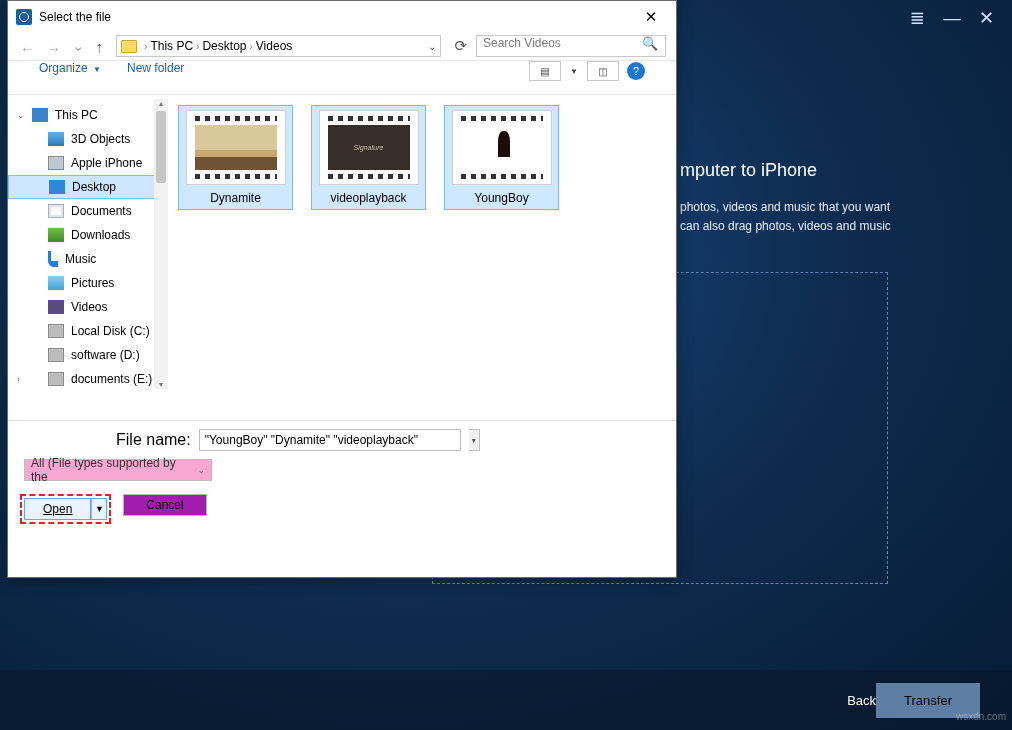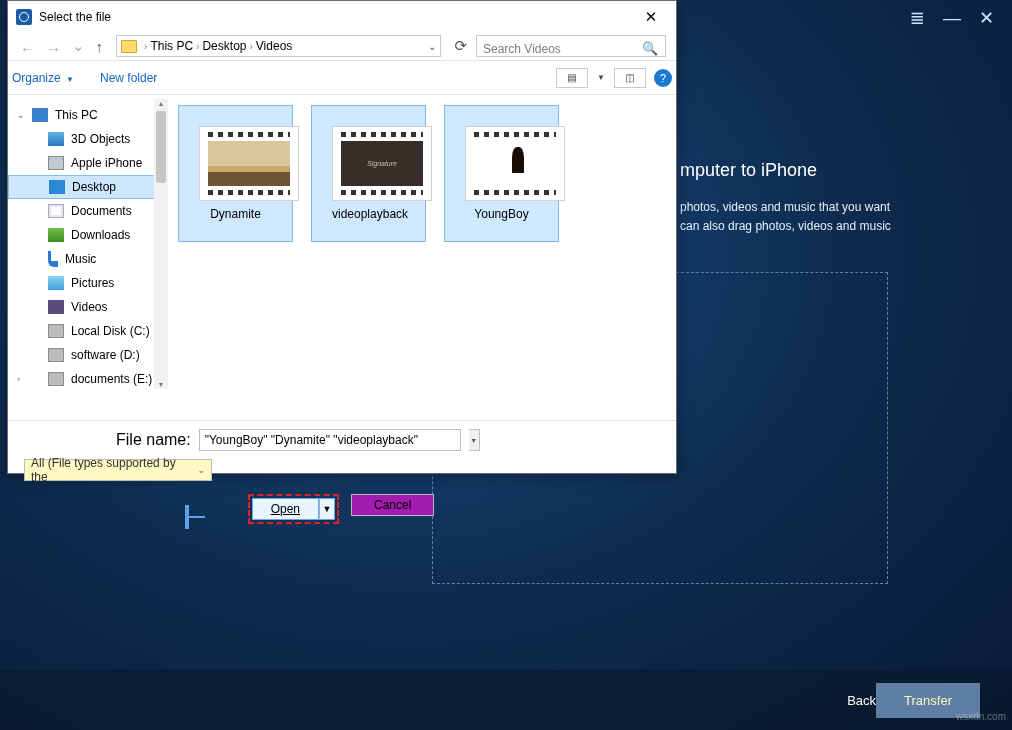--- a/index.html
+++ b/index.html
@@ -7,41 +7,41 @@
   .titlebar{position:absolute;top:0;right:0;height:36px;display:flex;align-items:center;gap:18px;padding:0 18px;color:#cfe3ff;font-size:18px}
   .titlebar span{cursor:default}
   .main-area{position:absolute;top:36px;left:0;right:0;bottom:60px}
   .panel-heading{position:absolute;top:124px;left:680px;color:#fff;font-size:18px;font-weight:400}
   .panel-sub{position:absolute;top:162px;left:680px;color:#e4eefb;font-size:12px;line-height:1.6}
   .dropzone{position:absolute;top:236px;left:432px;width:456px;height:312px;border:1px dashed #5e82b0}
   .dropzone .vl{position:absolute;left:-248px;top:232px;width:4px;height:24px;background:#5ea1e4}
   .dropzone .hl{position:absolute;left:-246px;top:243px;width:18px;height:2px;background:#5ea1e4}
   .bottom-bar{position:absolute;left:0;right:0;bottom:0;height:60px;background:rgba(8,23,40,.55);display:flex;justify-content:flex-end;align-items:center;padding:0 32px;}
   .bb-text{color:#fff;font-size:13px;cursor:pointer}
-  .bb-btn{background:#5e7ea3;color:#fef9c3;font-size:13px;padding:10px 28px;border:none;cursor:pointer}
+  .bb-btn{background:#5e7ea3;color:#000000;font-size:13px;padding:10px 28px;border:none;cursor:pointer}
   .watermark{position:absolute;right:6px;bottom:8px;font-size:10px;color:rgba(255,255,255,.35)}
 
   
-  .dlg{position:absolute;top:0;left:7px;width:670px;height:474px;background:#fff;border:1px solid #6b6b6b;box-shadow:0 2px 14px rgba(0,0,0,.35);font-size:12px;color:#000}
+  .dlg{position:absolute;top:0;left:7px;width:670px;height:578px;background:#fff;border:1px solid #6b6b6b;box-shadow:0 2px 14px rgba(0,0,0,.35);font-size:12px;color:#000}
   .dlg-title{height:31px;display:flex;align-items:center;padding:0 8px;border-bottom:0}
   .dlg-title .icon{width:16px;height:16px;background:#1a5da5;border-radius:2px;margin-right:7px;position:relative}
   .dlg-title .icon::after{content:"";position:absolute;inset:3px;border:1.4px solid #fff;border-radius:50%}
   .dlg-title .ttl{flex:1;font-size:12px}
   .dlg-title .x{width:34px;text-align:center;font-size:15px;cursor:pointer}
   .dlg-nav{height:29px;display:flex;align-items:center;padding:0 10px;gap:7px;border-bottom:1px solid #e6e6e6}
   .nav-arrow{color:#a9a9a9;font-size:15px;padding:0 2px}
   .nav-arrow.active{color:#555}
   .addr{flex:1;height:22px;border:1px solid #c9c9c9;display:flex;align-items:center;padding:0 4px;margin:0 4px}
   .addr .folder{width:16px;height:13px;background:#ffd96a;border:1px solid #d4a52e;border-radius:1px;margin-right:4px}
   .addr .sep{color:#888;margin:0 3px;font-size:10px}
   .addr .dd{color:#555;font-size:10px;margin-left:auto}
   .refresh{color:#555}
-  .search{width:190px;height:22px;border:1px solid #c9c9c9;display:flex;align-items:flex-end;padding:0 6px;color:#7c7c7c}
+  .search{width:190px;height:22px;border:1px solid #c9c9c9;display:flex;align-items:flex-start;padding:0 6px;color:#7c7c7c}
   .search .sico{margin-left:auto;font-size:13px}
-  .toolbar{height:34px;display:flex;align-items:center;padding:0 4px;border-bottom:1px solid #e6e6e6}
+  .toolbar{height:34px;display:flex;align-items:flex-start;padding:0 31px;border-bottom:1px solid #e6e6e6}
   .org{color:#1565c0;cursor:pointer}
   .org .dd{font-size:8px;margin-left:2px}
   .nf{color:#1565c0;margin-left:26px;cursor:pointer}
   .tb-right{margin-left:auto;display:flex;align-items:center;gap:8px}
   .view-btn{width:32px;height:20px;border:1px solid #c8c8c8;display:inline-flex;align-items:center;justify-content:center;font-size:10px;color:#444}
   .view-btn.dd{border:none;width:10px;font-size:8px}
   .help{width:18px;height:18px;border-radius:50%;background:#1a77d4;color:#fff;font-size:11px;display:flex;align-items:center;justify-content:center}
   .body{display:flex;height:325px}
   .tree{width:160px;border-right:0;position:relative;padding:8px 2px 0 0}
   .tree-sb{position:absolute;top:4px;right:0;width:14px;height:290px;background:#f2f2f2}
@@ -56,38 +56,38 @@
   .i-3d{background:linear-gradient(#61b0e8,#2b79c0)}
   .i-phone{background:#bfc9d2;border:1px solid #888}
   .i-desk{background:#2e88d8}
   .i-doc{background:#fff;border:1px solid #aab;box-shadow:inset 0 0 0 2px #e2e8f2}
   .i-dl{background:linear-gradient(#6fbf4a,#3a8f22)}
   .i-mus{width:10px;height:16px;border-left:3px solid #2a7bd8;border-bottom:6px solid #2a7bd8;border-radius:0 0 0 6px}
   .i-pic{background:linear-gradient(#8fd0f1,#3ca0db)}
   .i-vid{background:#5a4a7d}
   .i-drv{background:#bcbcbc;border:1px solid #8a8a8a}
   .files{flex:1;padding:10px 10px;display:flex;gap:18px;align-items:flex-start}
-  .thumb{width:115px;text-align:center;padding:20px;border:1px solid transparent}
+  .thumb{width:115px;text-align:center;padding:4px;border:1px solid transparent}
   .thumb.sel{background:#cde8ff;border:1px solid #7fb9ef}
   .film{width:100px;height:75px;margin:0 auto 6px;background:#fff;border:1px solid #d0d0d0;position:relative;padding:6px 8px}
   .film::before,.film::after{content:"";position:absolute;left:8px;right:8px;height:5px;background-image:repeating-linear-gradient(90deg,#333 0 5px,transparent 5px 10px)}
   .film::before{top:5px}.film::after{bottom:5px}
   .frame{position:absolute;top:14px;bottom:14px;left:8px;right:8px}
   .f1{background:linear-gradient(#d9c89a 0 55%,#c7a96d 55% 70%,#6e5434 70%)}
   .f2{background:#372e2a;display:flex;align-items:center;justify-content:center;color:#cbbfa8;font-size:7px;font-style:italic}
   .f3{background:linear-gradient(90deg,#8a3a1a 0 12%,#d97a2e 12% 28%,#6d2f14 28% 44%,#e08838 44% 60%,#6d2f14 60% 76%,#d97a2e 76% 100%);position:relative}
   .f3::after{content:"";position:absolute;left:36%;top:22%;width:12px;height:26px;background:#1a0c06;border-radius:40% 40% 0 0}
   .tname{font-size:12px;color:#000}
   .footer{height:56px;border-top:1px solid #e2e2e2;padding:8px 12px;display:flex;align-items:center;gap:8px;flex-wrap:wrap}
   .fn-lbl{font-size:16px;margin-left:96px}
   .fn-input{width:262px;height:22px;border:1px solid #bdbdbd;padding:0 5px;font-size:12px}
   .fn-dd{width:11px;height:22px;border:1px solid #bdbdbd;border-left:none;background:#f1f1f1;font-size:8px;color:#555}
-  .type-sel{width:188px;height:22px;border:1px solid #bdbdbd;background:#fef9c3;display:flex;align-items:center;padding:0 6px;font-size:12px;color:#333;gap:4px;margin-left:4px}
+  .type-sel{width:188px;height:22px;border:1px solid #bdbdbd;background:#f9a8d4;display:flex;align-items:center;padding:0 6px;font-size:12px;color:#333;gap:4px;margin-left:4px}
   .type-sel .dd{margin-left:auto;font-size:9px;color:#666}
-  .btn-row{width:100%;display:flex;justify-content:center;gap:12px;margin-top:5px;padding-right:2px}
+  .btn-row{width:100%;display:flex;justify-content:flex-start;gap:12px;margin-top:5px;padding-right:2px}
   .open-wrap{border:2px dashed #e02222;padding:2px;display:flex}
   .w-btn{height:22px;border:1px solid #b7b7b7;background:#a21caf;font-size:12px;padding:0 22px;cursor:pointer}
   .w-btn.open{border-color:#6aa6e4;background:#eaf4ff;padding:0 18px}
   .w-btn.split{width:16px;padding:0;border-left:1px solid #8fb9e4;font-size:9px}
 </style>
 </head>
 <body>
 
 <div class="titlebar">
   <span>≣</span>

